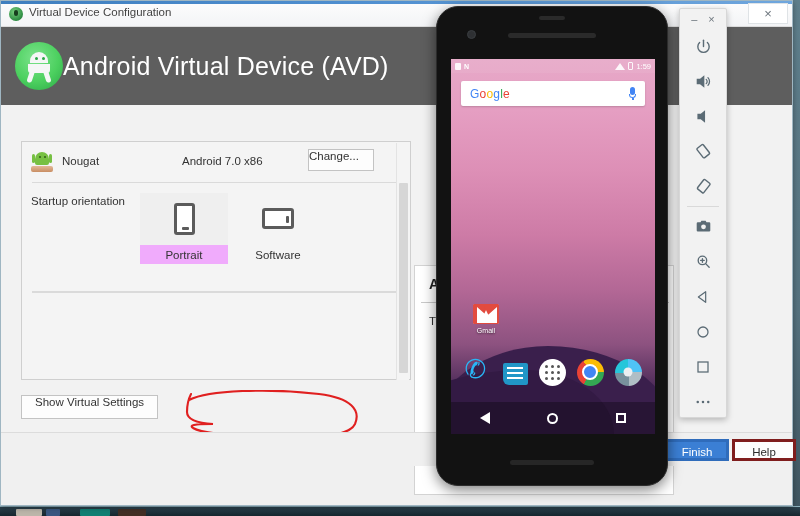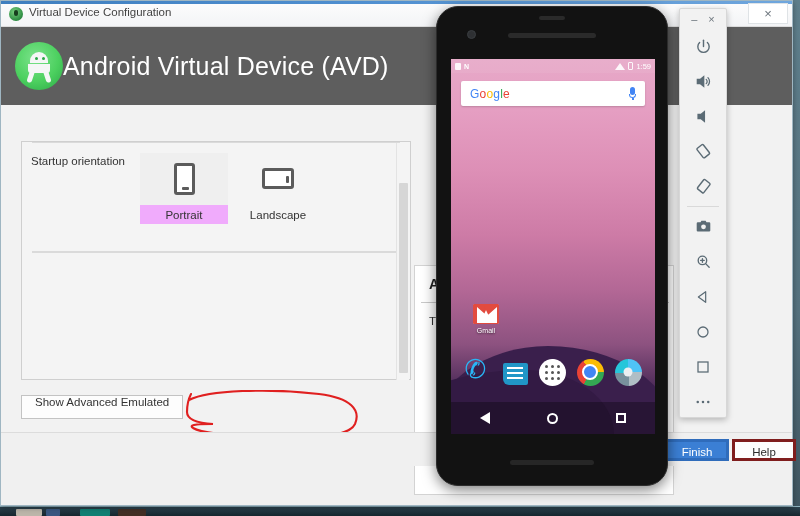--- a/index.html
+++ b/index.html
@@ -504,51 +504,64 @@
 
 
     <div id="avd-panel">
       <div id="avd-panel-title">AVD Name</div>
       <div id="avd-panel-rule"></div>
       <div id="avd-panel-body">The name of this AVD.</div>
     </div>
 
     <div id="config-panel">
 
+      <div id="row-system" class="cfg-row">
+        <div id="sys-icon">
+          <div class="b-body"></div>
+          <div class="b-eye" style="left:9px;"></div>
+          <div class="b-eye" style="left:14px;"></div>
+          <div class="b-arm" style="left:2px;"></div>
+          <div class="b-arm" style="left:19px;"></div>
+          <div class="b-base"></div>
+        </div>
+        <div id="sys-name">Nougat</div>
+        <div id="sys-api">Android 7.0 x86</div>
+        <div id="btn-change">Change...</div>
+      </div>
 
       <div class="cfg-divider"></div>
 
       <div id="row-orientation" class="cfg-row">
         <div id="orient-label">Startup orientation</div>
         <div id="orient-portrait" class="orient-opt selected">
           <div class="opt-icon-wrap">
               <div class="phone-port"></div>
             </div>
           <div class="opt-label">Portrait</div>
         </div>
         <div id="orient-landscape" class="orient-opt">
           <div class="opt-icon-wrap">
               <div class="phone-land"></div>
             </div>
-          <div class="opt-label">Landscape</div>
+          <div class="opt-label">Software</div>
         </div>
       </div>
 
       <div class="cfg-divider"></div>
 
 
       <div class="cfg-divider"></div>
 
 
       <div id="cfg-scrollbar">
         <div id="cfg-scrollthumb"></div>
       </div>
     </div>
 
-    <div id="btn-advanced">Show Advanced Emulated</div>
+    <div id="btn-advanced">Show Virtual Settings</div>
 
     <svg id="annotation" viewBox="0 0 184 54">
       <path d="M10,10 C30,0 90,-2 140,4 C172,8 182,20 176,34 C170,47 130,50 80,47
                C46,45 22,43 14,38 C8,34 24,34 34,34 C18,33 8,30 8,22 C8,14 10,8 12,4" fill="none" stroke="#e02020" stroke-width="2.1" stroke-linecap="round"></path>
     </svg>
 
     <div id="footer">
       <div id="btn-previous" class="fbtn disabled">Previous</div>
       <div id="btn-next" class="fbtn disabled">Next</div>
       <div id="btn-cancel" class="fbtn">Cancel</div>

